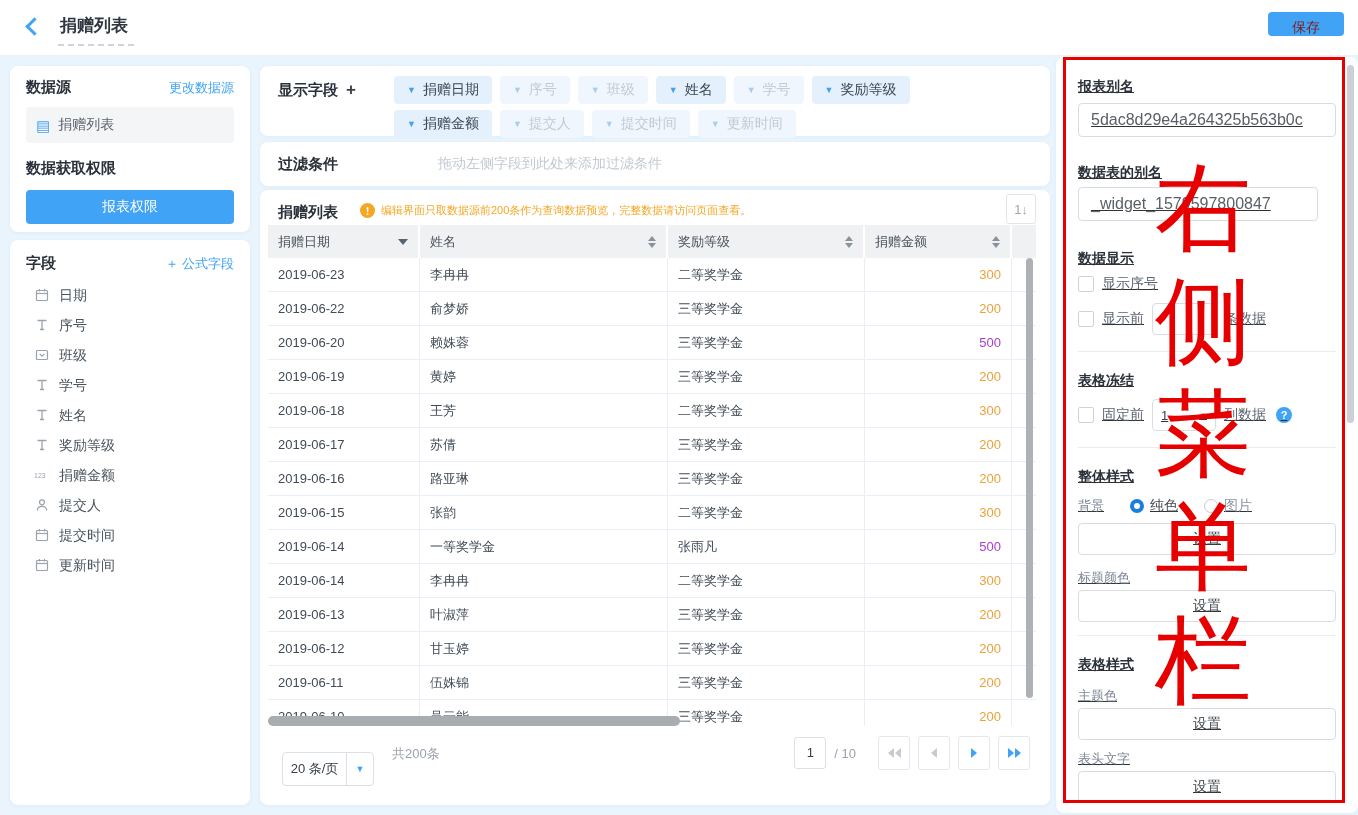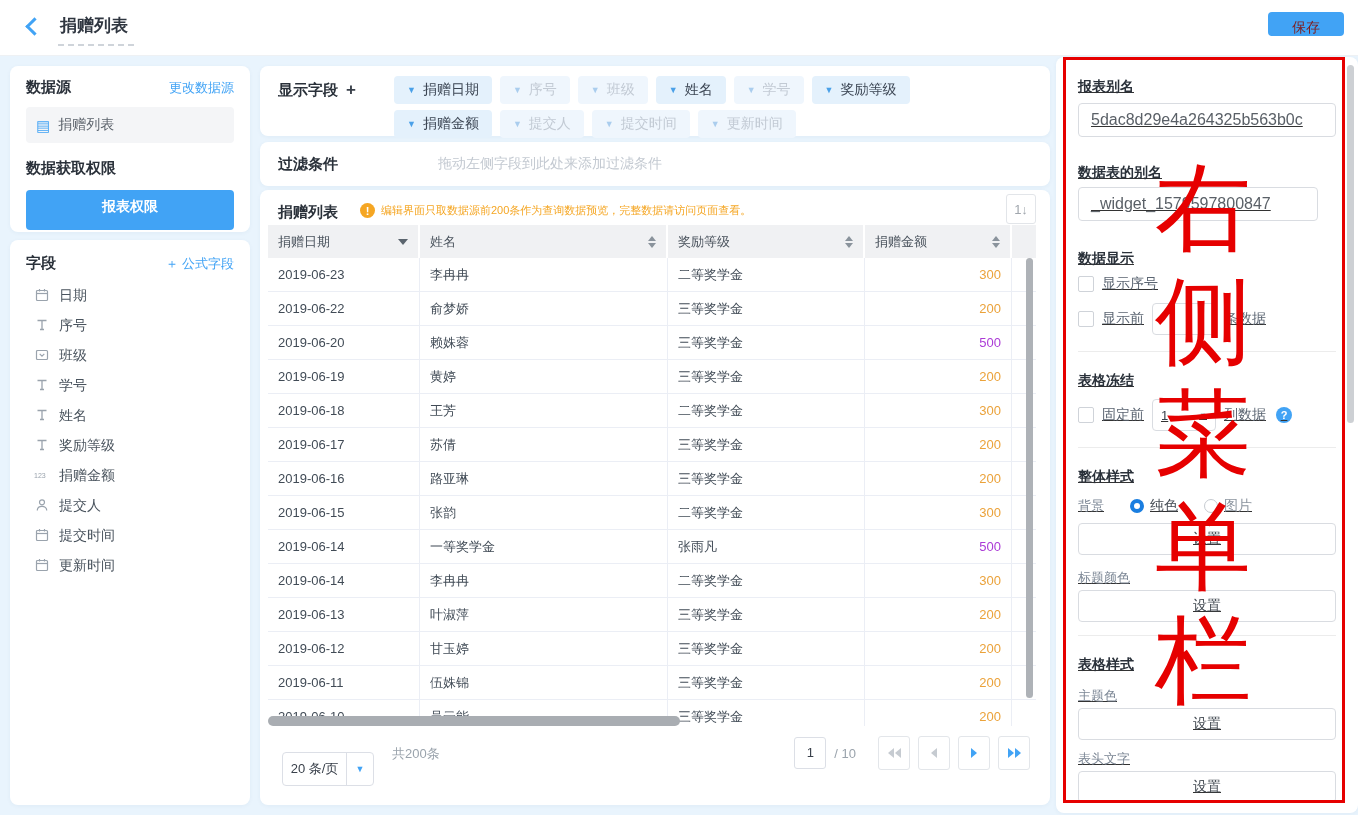--- a/index.html
+++ b/index.html
@@ -16,22 +16,22 @@
             font-size:14px;line-height:30px;text-align:center;border-radius:4px;cursor:pointer;}
   
   #ds-card{left:10px;top:66px;width:240px;height:166px;padding:12px 16px;box-sizing:border-box;}
   .card-head{display:flex;justify-content:space-between;align-items:center;}
   .card-title{font-size:15px;font-weight:bold;color:#2a313a;}
   .blue-link{font-size:13px;color:#41a3f5;cursor:pointer;}
   #ds-item{margin-top:10px;height:36px;background:#f4f5f7;border-radius:4px;display:flex;align-items:center;
            gap:8px;padding:0 10px;font-size:14px;color:#5c636c;cursor:pointer;}
   #ds-item .doc{color:#41a3f5;font-size:15px;line-height:1;}
   .sub-title{margin-top:16px;font-size:15px;font-weight:bold;color:#2a313a;}
-  #perm-btn{margin-top:12px;height:40px;background:#41a3f5;border-radius:4px;color:#fff;font-size:14px;
-            line-height:32px;text-align:center;cursor:pointer;font-weight:bold;}
+  #perm-btn{margin-top:12px;height:34px;background:#41a3f5;border-radius:4px;color:#fff;font-size:14px;
+            line-height:32px;text-align:center;cursor:pointer;}
   #fields-card{left:10px;top:240px;width:240px;height:565px;padding:14px 16px;box-sizing:border-box;}
   #field-list{margin-top:14px;}
   .field-item{height:30px;display:flex;align-items:flex-start;gap:9px;padding-left:8px;font-size:14px;color:#4a545e;cursor:grab;}
   .ficon{width:16px;height:16px;display:flex;align-items:center;justify-content:center;color:#9aa3ad;}
   
   #display-card{left:260px;top:66px;width:790px;height:70px;box-sizing:border-box;padding:10px 14px 8px 18px;}
   #display-label-row{position:absolute;left:18px;top:14px;display:flex;gap:8px;align-items:center;}
   #display-label{font-size:15px;font-weight:bold;color:#2a313a;}
   #display-plus{font-size:17px;font-weight:bold;color:#3a414b;cursor:pointer;}
   #chips{margin-left:116px;display:flex;flex-direction:column;gap:6px;}

